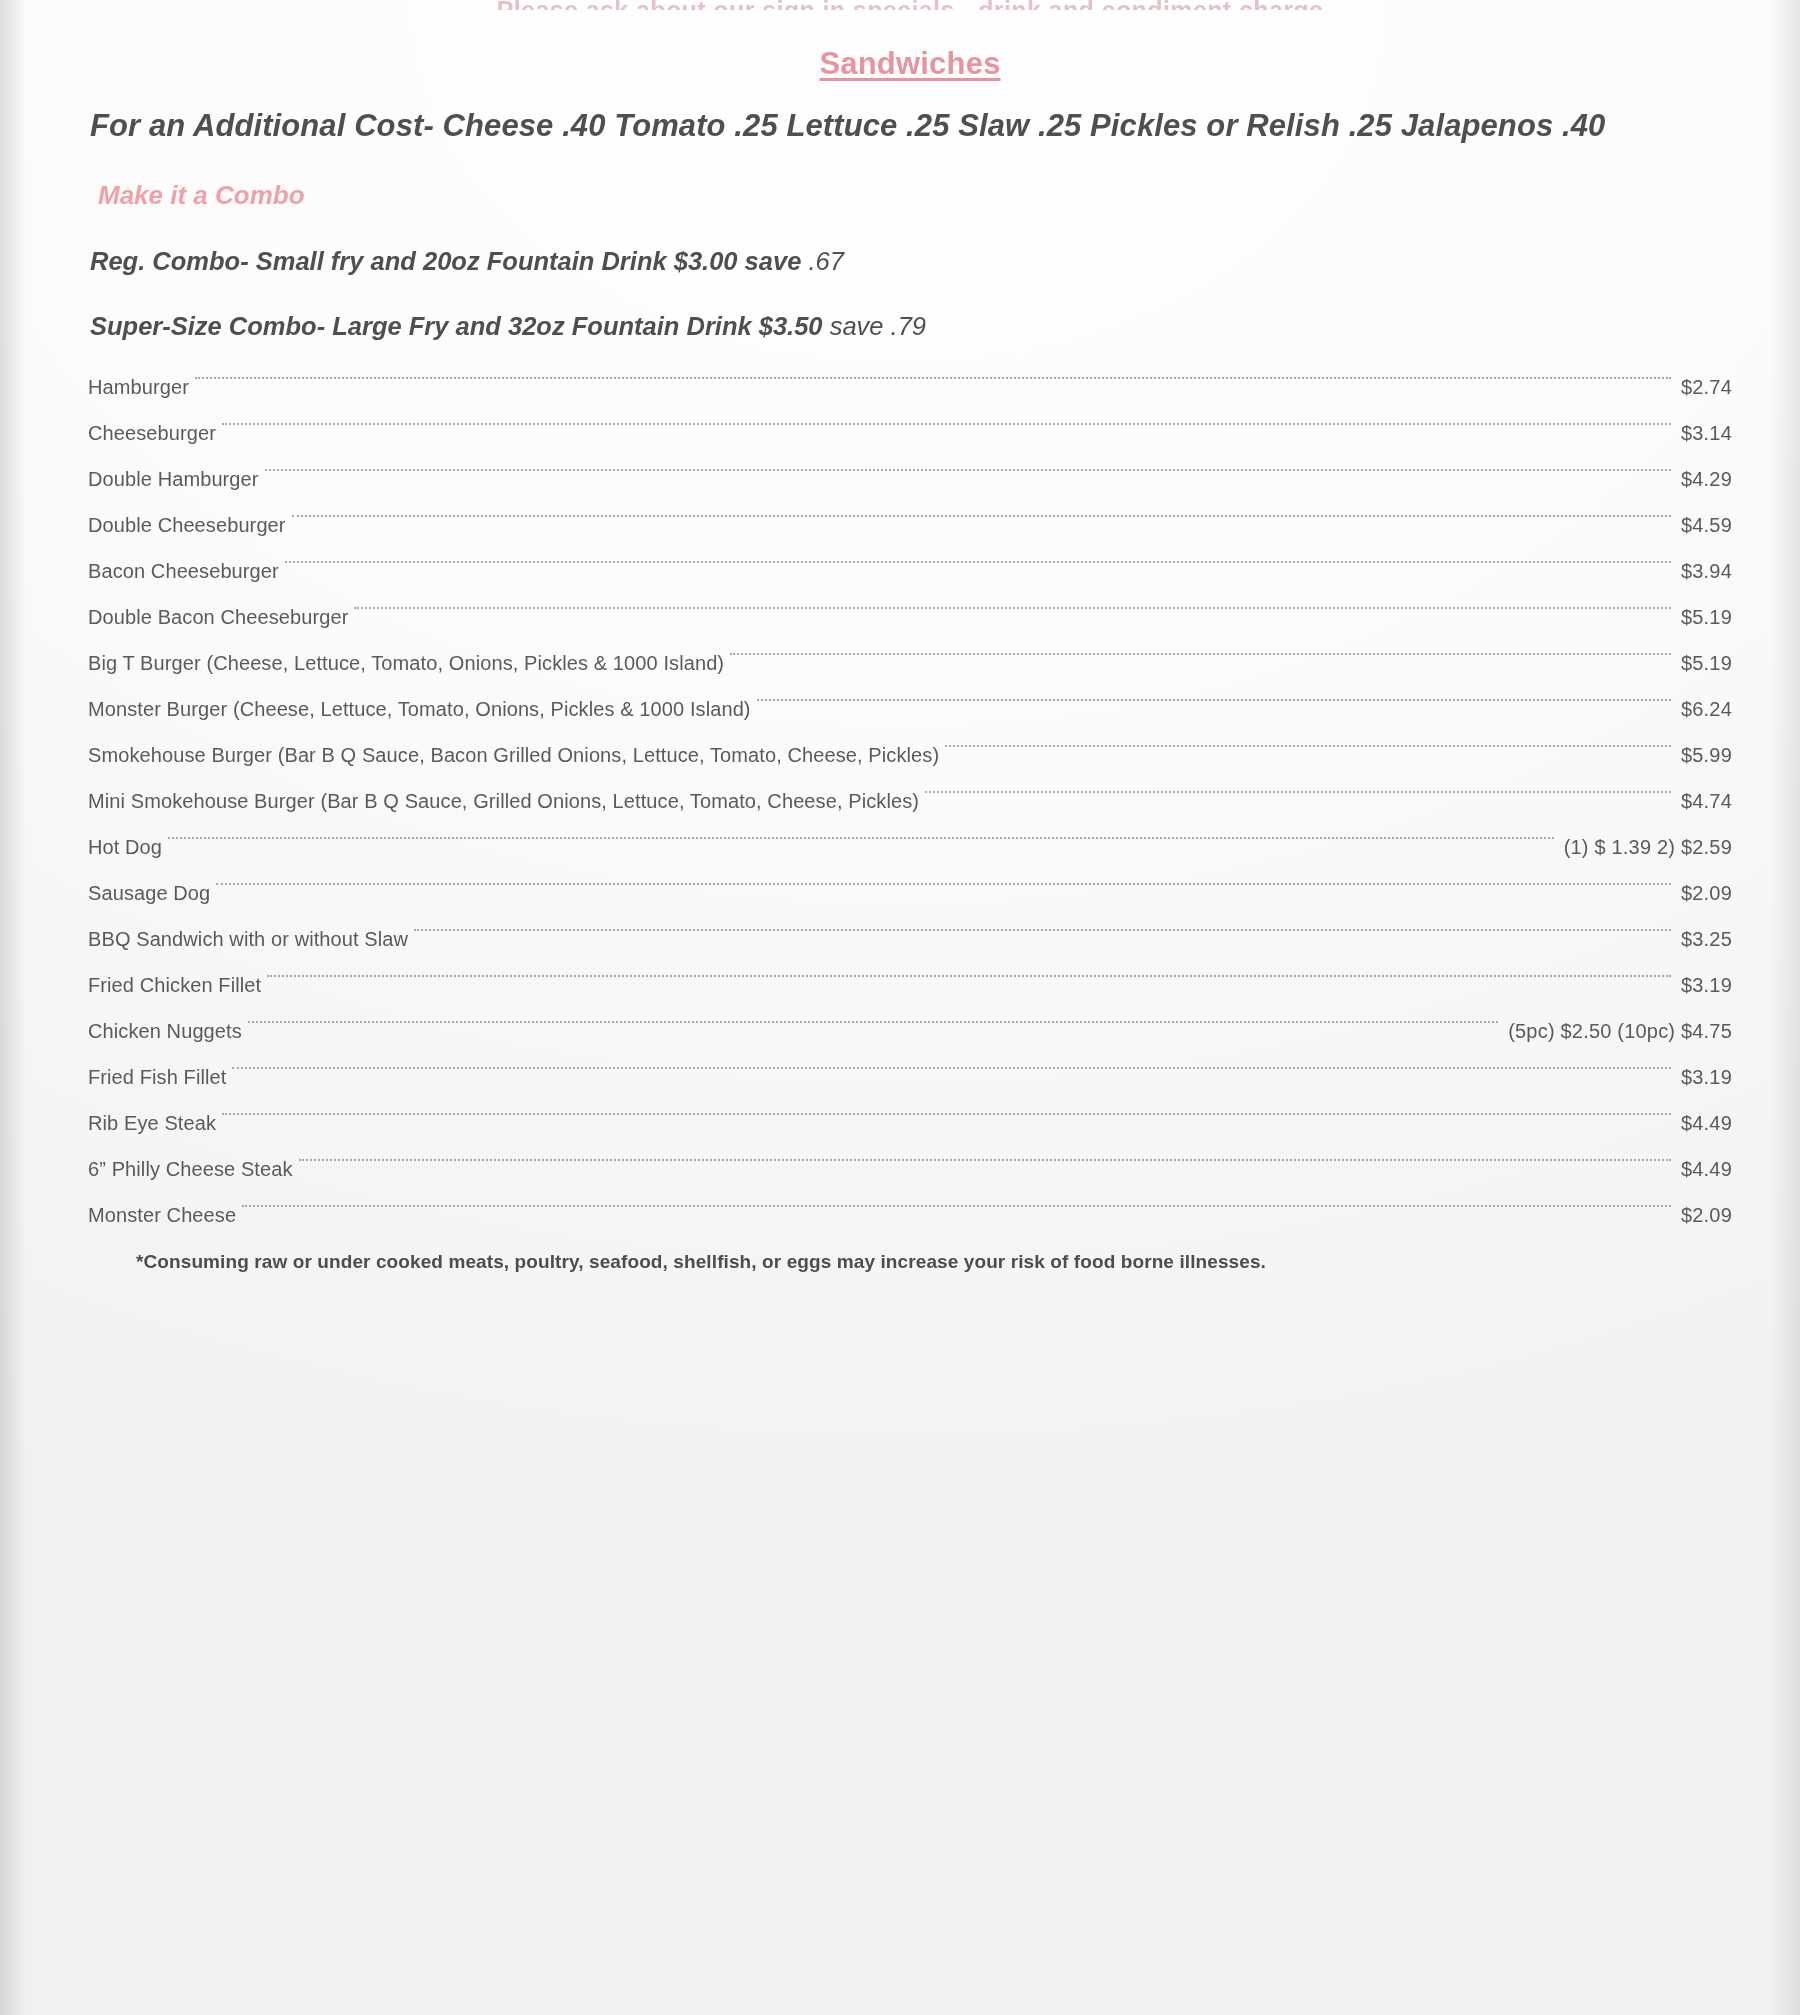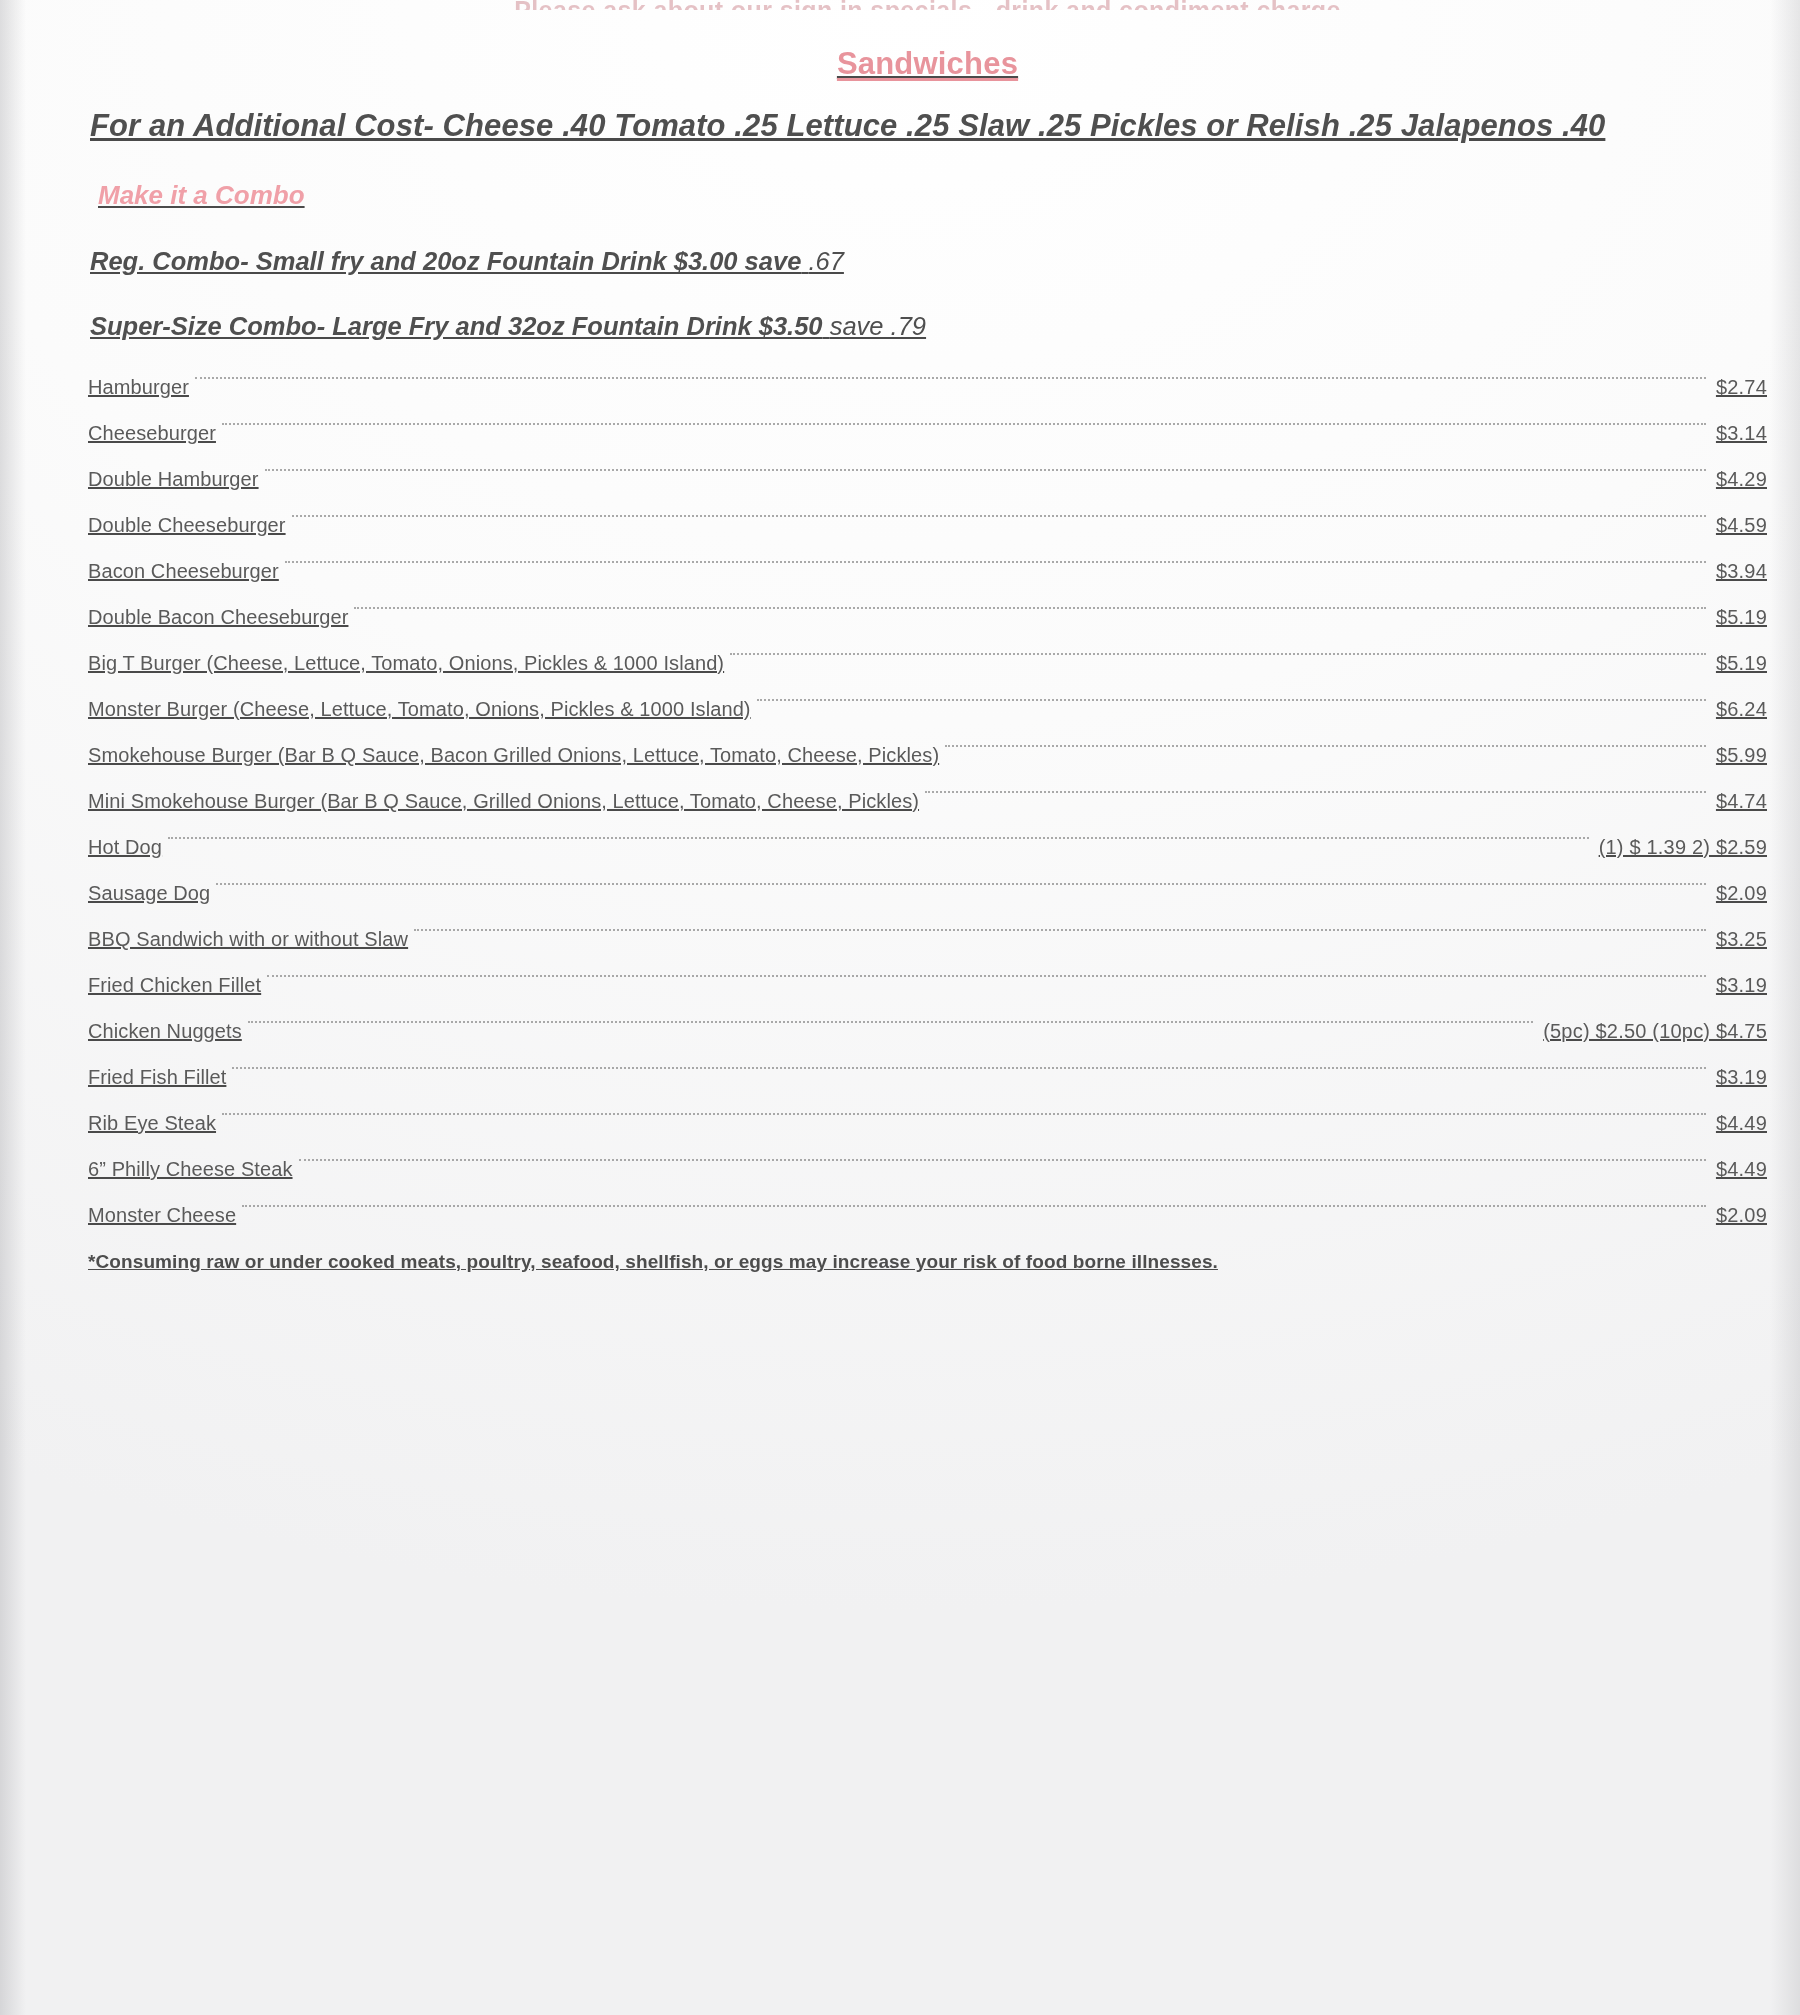--- a/index.html
+++ b/index.html
@@ -16,22 +16,21 @@
     overflow: hidden;
   }
   
   .page {
     position: absolute;
     inset: 0;
     background:
       radial-gradient(120% 80% at 50% 0%, #ffffff 0%, #fbfbfb 45%, #f1f1f2 100%),
       linear-gradient(90deg, #ececee 0%, #fdfdfd 8%, #ffffff 50%, #fdfdfd 92%, #eeeef0 100%);
     box-sizing: border-box;
-    padding: 0 33px 0 88px;
-    text-decoration: underline;
+    padding: 0 68px 0 88px;
   }
   .page:before {
     
     content: "";
     position: absolute;
     left: 0; top: 0; bottom: 0; width: 26px;
     background: linear-gradient(90deg, rgba(150,150,155,0.30), rgba(150,150,155,0));
     pointer-events: none;
   }
   .page:after {
@@ -121,20 +120,21 @@
     padding-left: 6px;
     letter-spacing: .2px;
   }
 
   .footnote {
     font-size: 19px;
     color: #4d4d4d;
     font-weight: 600;
     margin-top: 18px;
     letter-spacing: .1px;
+    margin-left: 48px;
   }
 </style>
 </head>
 <body>
 
 <div class="page">
 
   <div class="cut-line">Please ask about our sign in specials - drink and condiment charge</div>
 
   <div class="section-title">Sandwiches</div>

